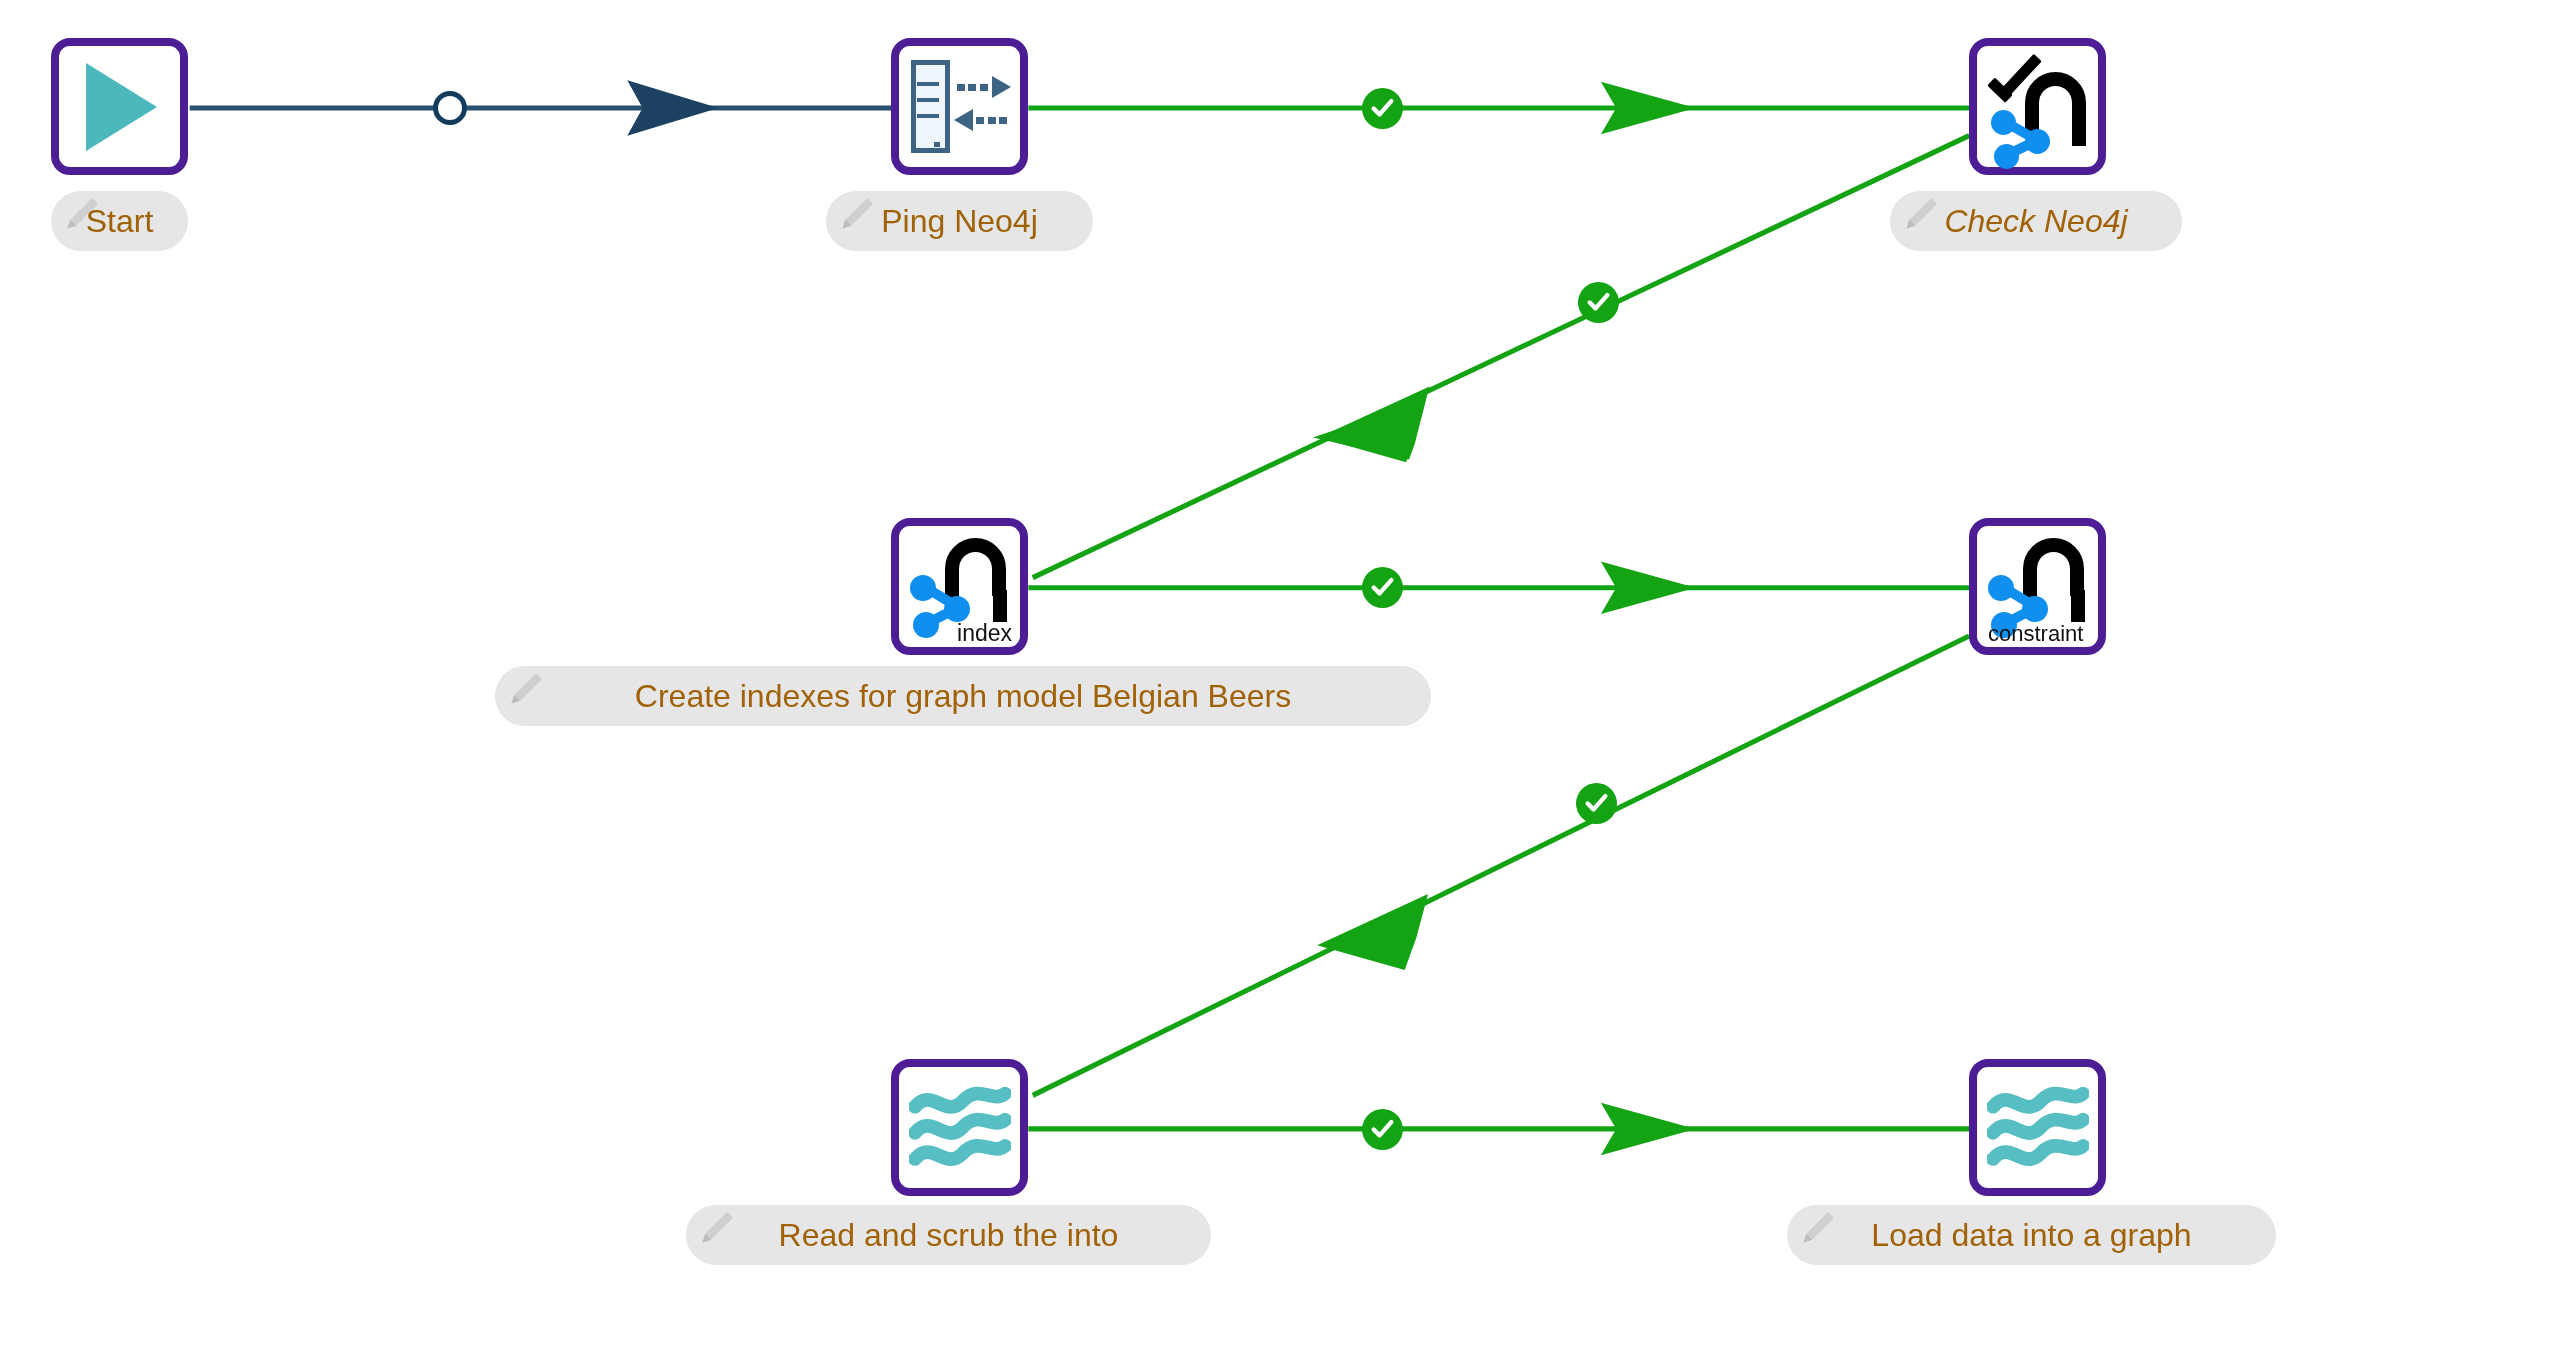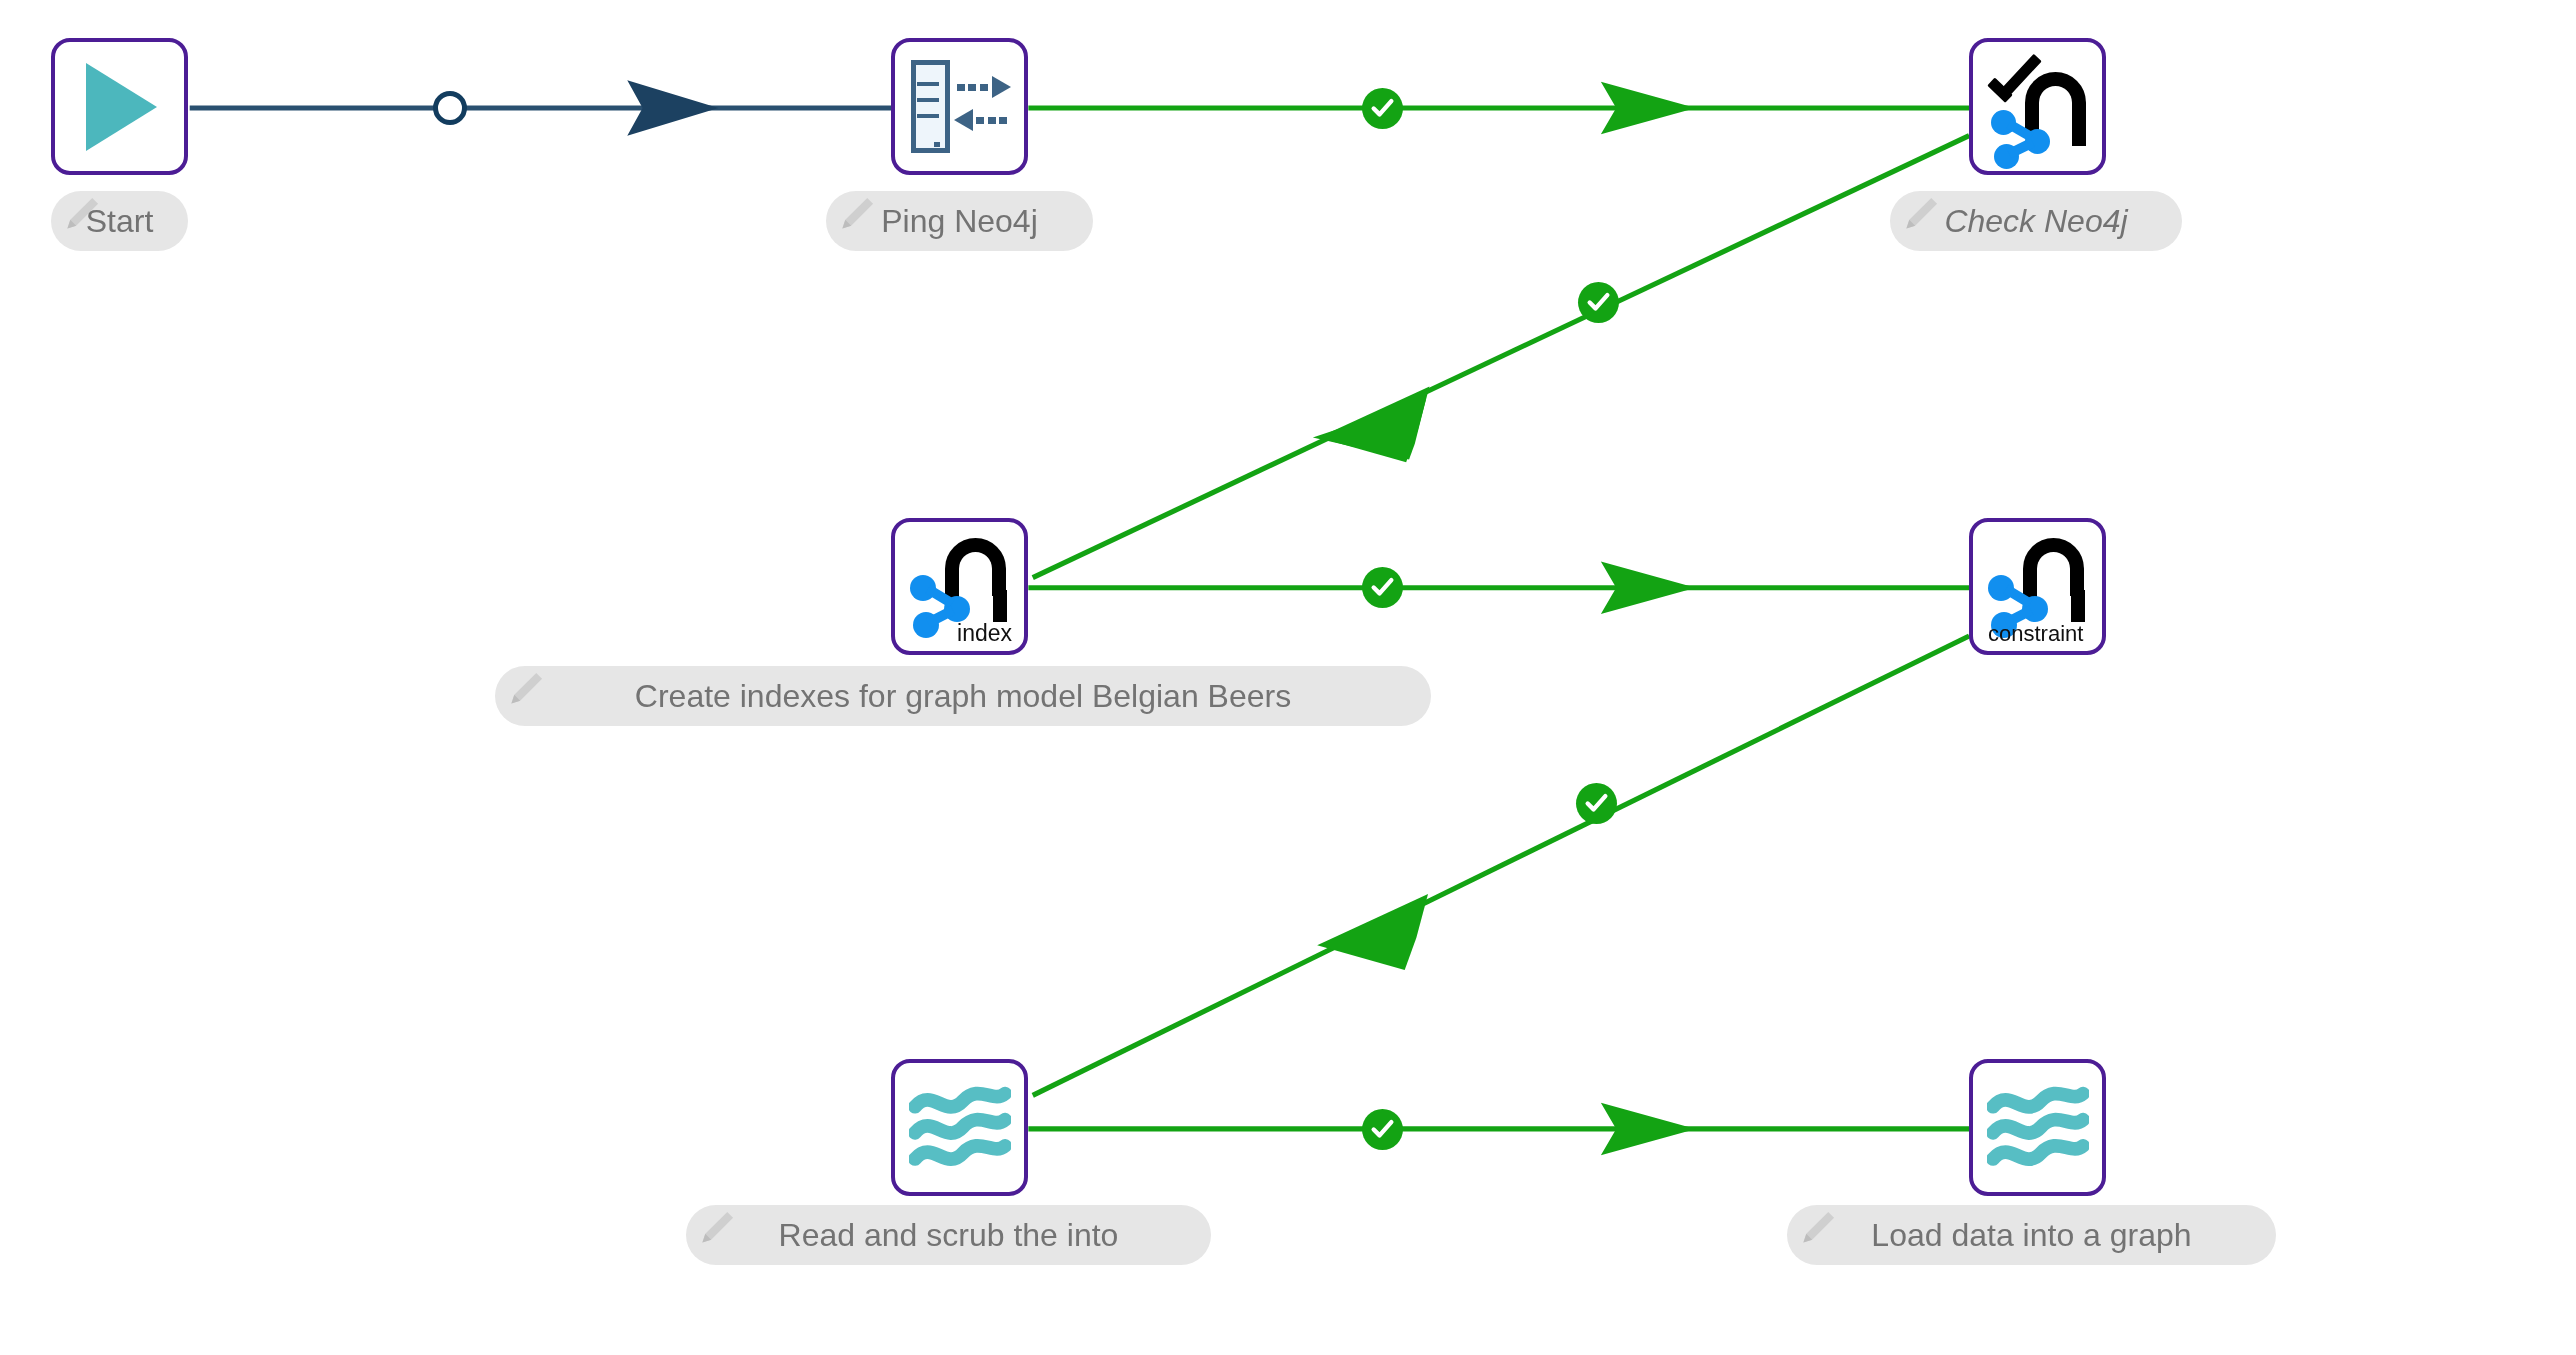--- a/index.html
+++ b/index.html
@@ -27,21 +27,21 @@
   }
 
   
   .node {
     position: absolute;
     box-sizing: border-box;
     width: 137px;
     height: 137px;
     border-radius: 19px;
     background: #ffffff;
-    border: 4px solid #4c1d95;
+    border: 8px solid #4c1d95;
     display: flex;
     align-items: center;
     justify-content: center;
     z-index: 5;
   }
   .node .glyph {
     position: relative;
     width: 102px;
     height: 102px;
   }
@@ -184,21 +184,21 @@
     display: flex;
     align-items: center;
     padding: 0 25px 0 25px;
     z-index: 4;
     white-space: nowrap;
   }
   .pill .pill-text {
     font-family: "Liberation Sans", sans-serif;
     font-size: 32px;
     line-height: 34px;
-    color: #737373;
+    color: #a16207;
     position: relative;
     z-index: 2;
     text-align: center;
   }
   .pencil-wm {
     position: absolute;
     left: 11.7px;
     top: 4.4px;
     width: 38px;
     height: 38px;

